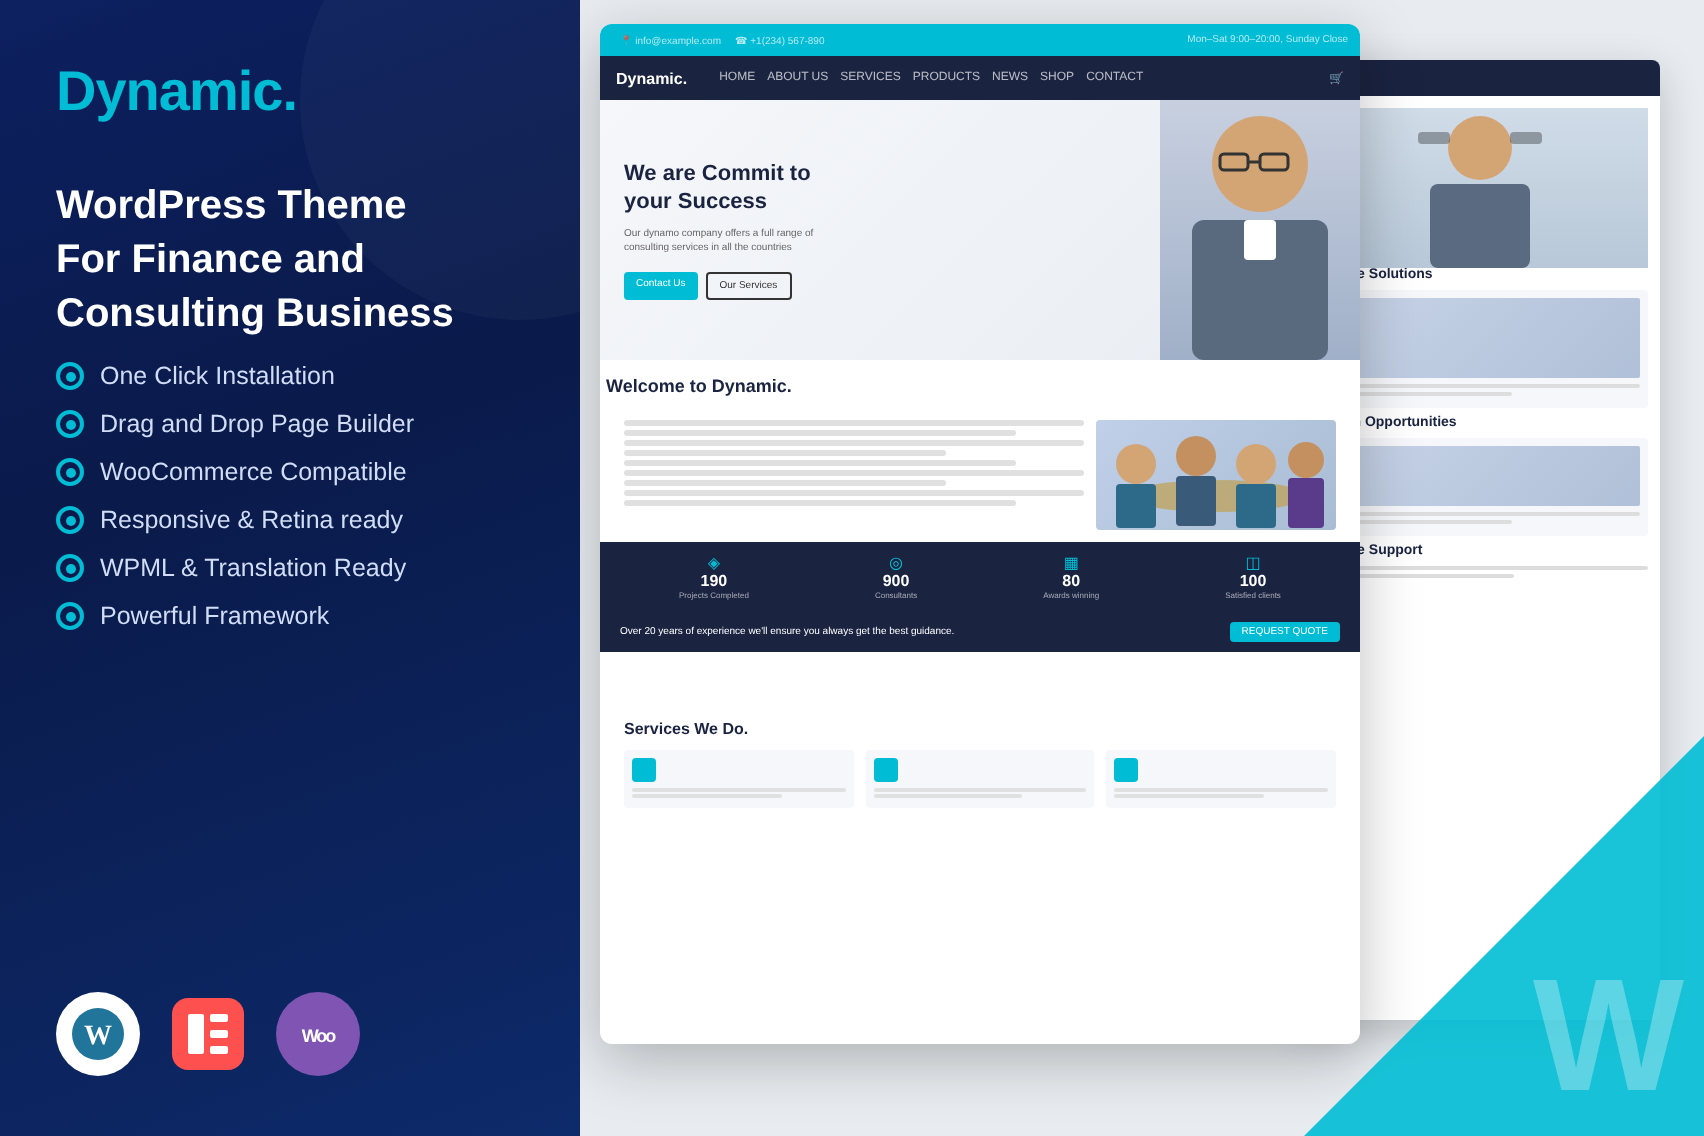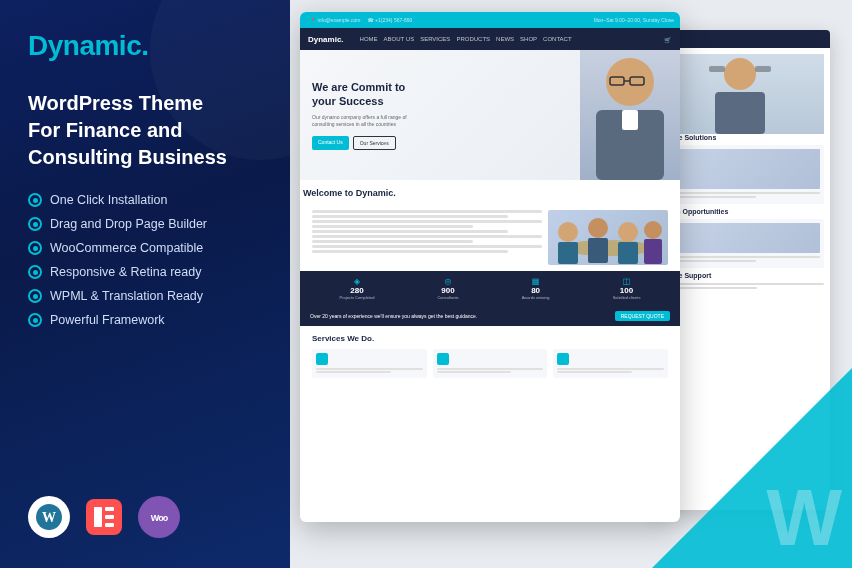--- a/index.html
+++ b/index.html
@@ -44,21 +44,21 @@
     }
     .brand-title span {
       color: #00bcd4;
     }
 
     .theme-headline {
       font-size: 20px;
       font-weight: 700;
       color: #ffffff;
       line-height: 1.35;
-      margin-bottom: 22px;
+      margin-bottom: 10px;
     }
 
     .features-list {
       list-style: none;
       margin-bottom: 24px;
     }
     .features-list li {
       display: flex;
       align-items: center;
       gap: 8px;
@@ -293,20 +293,21 @@
       align-items: center;
       justify-content: space-between;
       padding: 0 10px;
     }
     .b-cta-text { font-size: 5px; color: #fff; }
     .b-cta-btn { background: #00bcd4; color: #fff; font-size: 5px; padding: 2px 6px; border-radius: 2px; }
 
     .b-services {
       padding: 8px 12px;
       background: #fff;
+      margin-top: 26px;
     }
     .b-services-title { font-size: 8px; font-weight: 700; color: #1a2340; margin-bottom: 6px; }
     .b-services-grid { display: flex; gap: 6px; }
     .b-service-card { flex: 1; background: #f5f7fa; border-radius: 2px; padding: 4px; }
     .b-service-icon { width: 12px; height: 12px; background: #00bcd4; border-radius: 2px; margin-bottom: 3px; }
     .b-service-line { height: 2px; background: #e0e0e0; border-radius: 1px; margin-bottom: 1px; }
 
     
     .b2-nav { background: #1a2340; height: 18px; }
     .b2-section { padding: 6px; }
@@ -509,21 +510,21 @@
           <rect x="70" y="32" width="20" height="22" fill="#2d6a8a" rx="2"></rect>
           <circle cx="105" cy="20" r="9" fill="#c49060"></circle>
           <rect x="96" y="29" width="18" height="25" fill="#5a3a8a" rx="2"></rect>
         </svg>
       </div>
     </div>
 
     <div class="b-stats">
       <div class="b-stat">
         <div class="b-stat-icon">◈</div>
-        <div class="b-stat-num">280</div>
+        <div class="b-stat-num">190</div>
         <div class="b-stat-label">Projects Completed</div>
       </div>
       <div class="b-stat">
         <div class="b-stat-icon">◎</div>
         <div class="b-stat-num">900</div>
         <div class="b-stat-label">Consultants</div>
       </div>
       <div class="b-stat">
         <div class="b-stat-icon">▦</div>
         <div class="b-stat-num">80</div>

